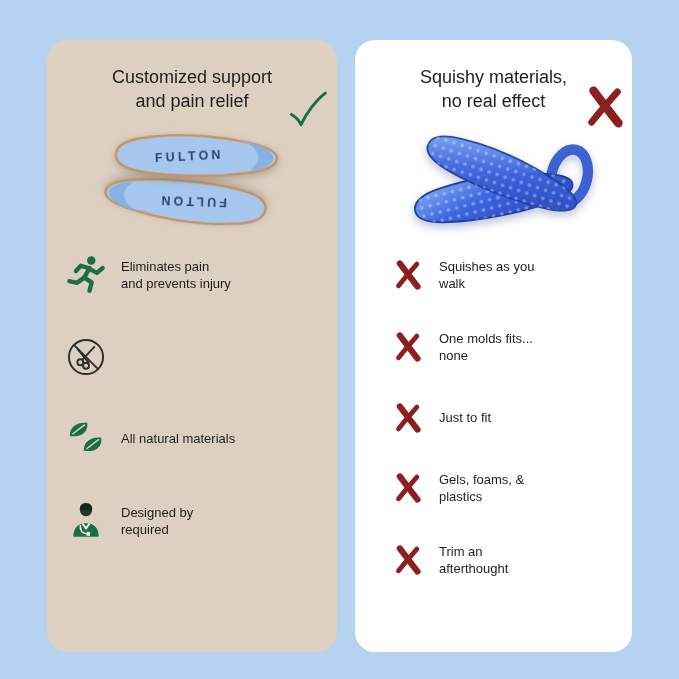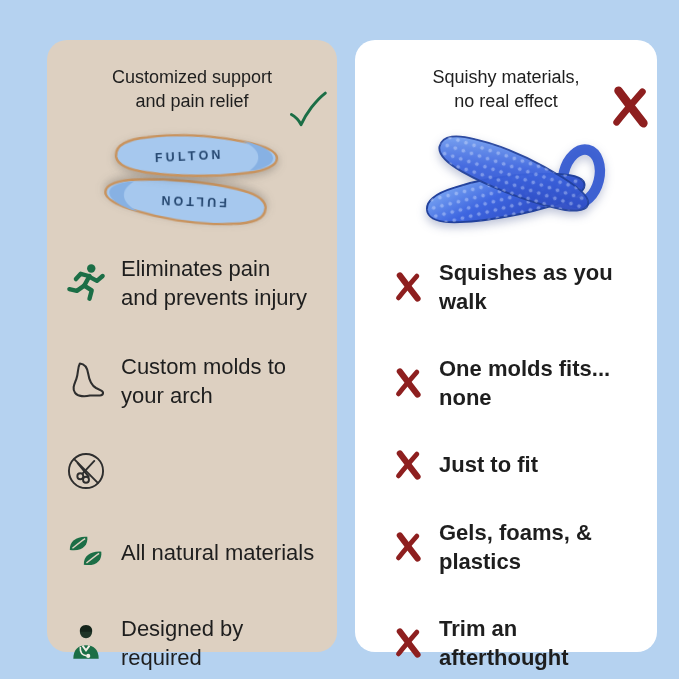--- a/index.html
+++ b/index.html
@@ -4,43 +4,43 @@
 <style>
   html,body{margin:0;padding:0;}
   body{
     width:679px;height:679px;position:relative;overflow:hidden;
     background:var(--page-bg,#b5d2f0);
     font-family:"Liberation Sans",sans-serif;
     color:var(--text,#1e1e1e);
   }
   .card{position:absolute;top:40px;height:612px;border-radius:20px;box-sizing:border-box;}
   .card-left{left:47px;width:290px;background:var(--left-card-bg,#ddd0c1);}
-  .card-right{left:355px;width:302px;background:var(--right-card-bg,#ffffff);}
+  .card-right{left:355px;width:277px;background:var(--right-card-bg,#ffffff);}
   .card-title{white-space:pre-line;text-align:center;font-size:18px;line-height:1.33;font-weight:400;margin:26px 14px 0;}
   .mark{position:absolute;}
   .mark svg{width:100%;height:100%;display:block;}
   .mark-check{top:48px;right:8px;width:44px;height:44px;color:var(--green,#1b6e46);}
   .mark-x{top:46px;right:6px;width:42px;height:42px;color:var(--red,#8e1f1f);}
 
   .insoles-wrap{position:relative;width:204px;height:106px;margin:16px auto 0;}
   .insole{position:absolute;width:190px;filter:drop-shadow(0 3px 4px rgba(40,40,40,.25));}
   .insole text{font-family:"Liberation Sans",sans-serif;font-weight:bold;}
   .insole-top{top:-2px;left:12px;transform:rotate(-3deg);z-index:2;}
   .insole-bottom{top:40px;left:0;transform:rotate(182deg);}
 
   .gel-wrap{width:226px;height:132px;margin:2px auto 0;}
   .gel-wrap svg{width:100%;height:100%;display:block;filter:drop-shadow(0 4px 5px rgba(30,50,120,.30));}
 
   .rows{display:flex;flex-direction:column;}
   .rows-left{margin:18px 8px 0 18px;}
-  .rows-right{margin:10px 8px 0 38px;font-weight:bold;}
+  .rows-right{margin:10px 8px 0 38px;}
   .rows-left .row{margin-bottom:40px;}
   .rows-right .row{margin-bottom:38px;}
   .row{display:flex;align-items:center;}
-  .row-text{white-space:pre-line;font-size:22px;line-height:1.32;}
+  .row-text{white-space:pre-line;font-size:13px;line-height:1.32;}
   .icon{flex:0 0 auto;display:flex;align-items:center;justify-content:center;}
   .icon svg{display:block;}
   .icon-left{width:42px;height:42px;margin-right:14px;}
   .icon-left svg{width:42px;height:42px;}
   .icon-x{width:30px;height:30px;margin-right:16px;color:var(--red,#8e1f1f);}
   .icon-x svg{width:30px;height:30px;}
   .ic-green{color:var(--green,#1b6e46);}
   .ic-dark{color:#2e2e2e;}
 </style>
 </head>
@@ -119,29 +119,20 @@
 
   <div class="rows rows-left">
     <div class="row">
       <span class="icon icon-left ic-green">
         <svg viewBox="0 0 48 48">
             <use href="#sym-runner"></use>
           </svg>
       </span>
       <span class="row-text">Eliminates pain
 and prevents injury</span>
-    </div>
-    <div class="row">
-      <span class="icon icon-left ic-dark">
-        <svg viewBox="0 0 48 48">
-            <use href="#sym-foot"></use>
-          </svg>
-      </span>
-      <span class="row-text">Custom molds to
-your arch</span>
     </div>
     <div class="row">
       <span class="icon icon-left ic-dark">
         <svg viewBox="0 0 48 48">
             <use href="#sym-noscissors"></use>
           </svg>
       </span>
     </div>
     <div class="row">
       <span class="icon icon-left ic-green">

